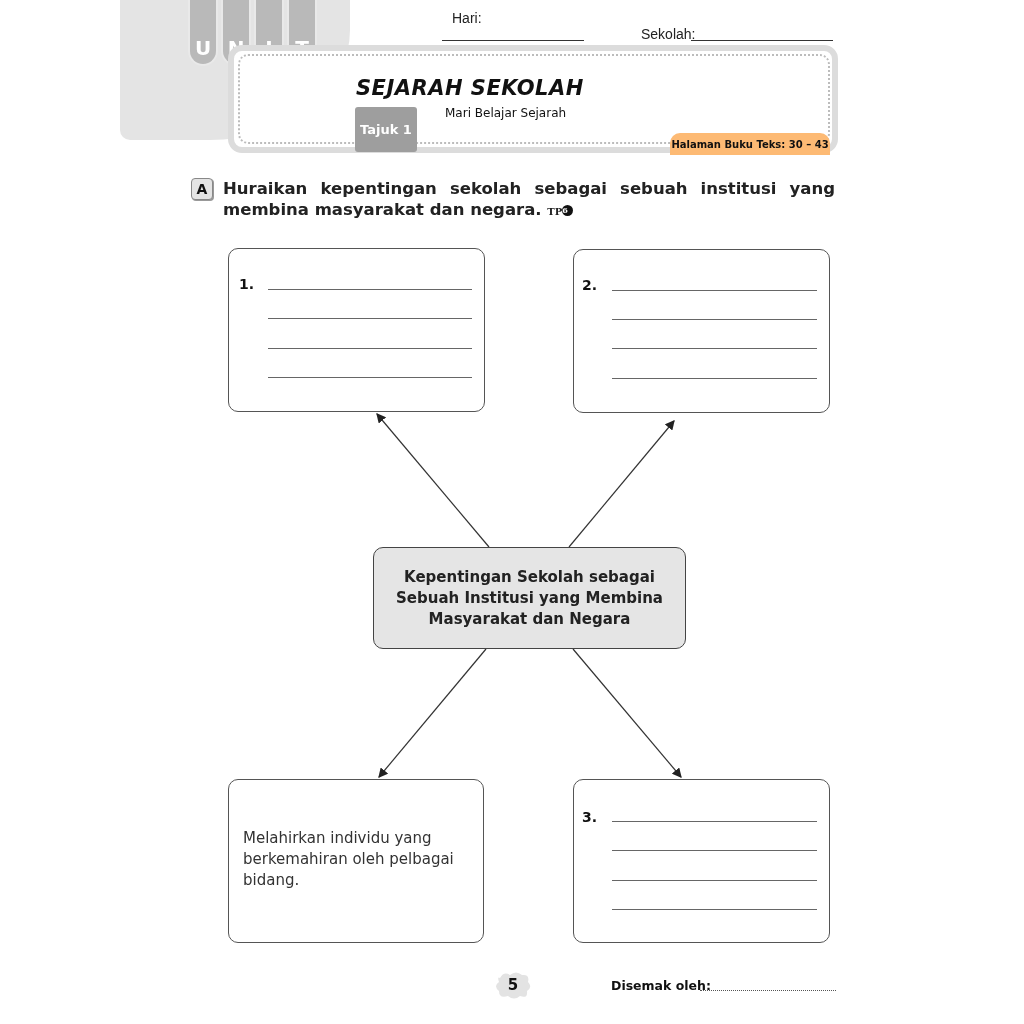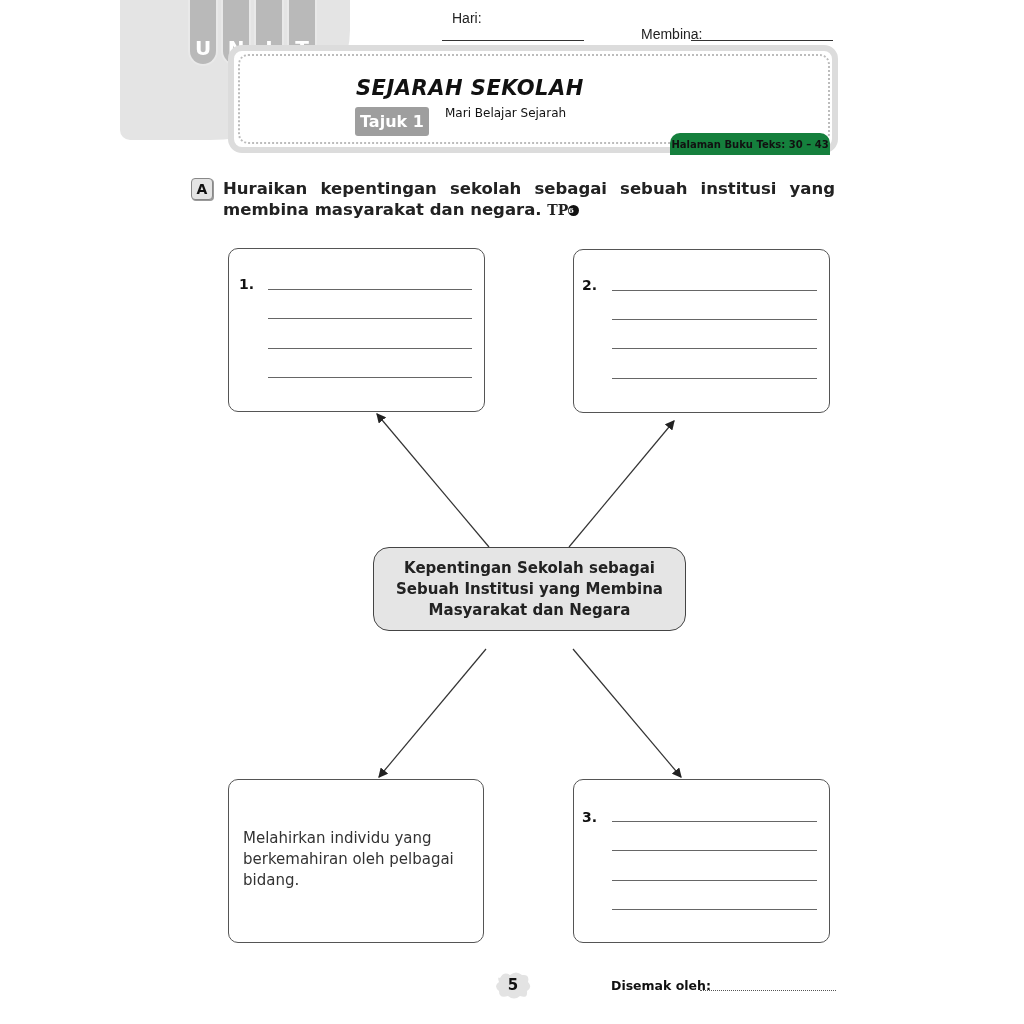--- a/index.html
+++ b/index.html
@@ -10,33 +10,33 @@
   .blob { left:120px; top:-60px; width:230px; height:200px; background:#e4e4e4; border-radius:0 0 140px 10px / 0 0 110px 10px; }
   .pill { top:0; width:30px; height:66px; background:#b9b9b9; border:2px solid #e9e9e9; border-top:none; border-radius:0 0 18px 18px; display:flex; align-items:flex-end; justify-content:center; color:#fff; font-weight:bold; font-size:20px; padding-bottom:4px; box-sizing:border-box; }
   .unitnum { left:228px; top:74px; font-size:50px; font-weight:bold; font-style:italic; font-family:"DejaVu Sans", sans-serif; color:#111; }
 
   .field-label { font-size:14px; color:#222; font-family:"Liberation Sans", sans-serif; }
   .field-line { border-bottom:1px solid #333; height:0; }
 
   .titlebox { left:228px; top:45px; width:610px; height:108px; border:6px solid #dcdcdc; border-radius:14px; background:#fff; box-sizing:border-box; }
   .titleinner { left:238px; top:54px; width:592px; height:90px; border:2px dotted #bcbcbc; border-radius:10px; box-sizing:border-box; }
   .unit-title { left:356px; top:76px; font-size:21px; font-weight:bold; font-style:italic; letter-spacing:0.5px; }
-  .tajuk-badge { left:355px; top:107px; background:#9e9e9e; color:#fff; font-size:16px; font-weight:bold; padding:8px 5px; border-radius:3px; line-height:13px; }
+  .tajuk-badge { left:355px; top:107px; background:#9e9e9e; color:#fff; font-size:13px; font-weight:bold; padding:16px 5px; border-radius:3px; line-height:13px; }
   .tajuk-text { left:404px; top:106px; font-size:12px;margin-left:41px; }
-  .pages-tab { left:670px; top:133px; width:160px; height:22px; background:#15803d; border-radius:10px 10px 0 0; font-size:10px; font-weight:bold; display:flex; align-items:center; justify-content:center; }
+  .pages-tab { left:670px; top:133px; width:160px; height:22px; background:#fdba74; border-radius:10px 10px 0 0; font-size:10px; font-weight:bold; display:flex; align-items:center; justify-content:center; }
 
   .q-badge { left:191px; top:178px; width:20px; height:20px; background:#e4e4e4; border:1px solid #888; border-radius:4px; font-weight:bold; font-size:14px; display:flex; align-items:center; justify-content:center; box-shadow:1px 1px 0 #999; }
   .q-text { left:223px; top:178px; width:612px; font-size:16.5px; font-weight:bold; line-height:21px; text-align:justify; text-align-last:left; color:#222; }
-  .tp { font-size:14px; font-weight:bold; font-family:"DejaVu Serif", serif; }
+  .tp { font-size:10px; font-weight:bold; font-family:"DejaVu Serif", serif; }
 
   .box { border:1.5px solid #555; border-radius:10px; background:#fff; box-sizing:border-box; }
   .num { font-size:14px; font-weight:bold; }
   .wl { height:0; border-bottom:1.5px solid #666; }
 
-  .center { left:373px; top:547px; width:313px; height:84px; background:#e5e5e5; border:1.5px solid #444; border-radius:16px; box-sizing:border-box; display:flex; align-items:center; justify-content:center; text-align:center; font-size:15px; font-weight:bold; line-height:21px; color:#222; }
+  .center { left:373px; top:547px; width:313px; height:102px; background:#e5e5e5; border:1.5px solid #444; border-radius:10px; box-sizing:border-box; display:flex; align-items:center; justify-content:center; text-align:center; font-size:15px; font-weight:bold; line-height:21px; color:#222; }
   .sample { left:243px; top:828px; width:220px; font-size:15px; line-height:21px; color:#333; }
 
   .pagenum { left:494px; top:970px; width:38px; height:30px; }
   .pagenum span { position:absolute; left:0; top:0; width:38px; height:30px; display:flex; align-items:center; justify-content:center; font-weight:bold; font-size:15px; }
   .checked { left:611px; top:978px; font-size:12.5px; font-weight:bold; font-family:"DejaVu Sans", sans-serif; }
   .dotline { left:700px; top:990px; width:136px; border-bottom:1px dotted #555; }
 </style>
 </head>
 <body>
 
@@ -50,21 +50,21 @@
 <div class="abs pill" style="left:254px;">
     <span>I</span>
   </div>
 <div class="abs pill" style="left:287px;">
     <span>T</span>
   </div>
 <div class="abs unitnum">3</div>
 
 <div class="abs field-label" style="left:404px; top:10px;margin-left:48px;">Hari:</div>
 <div class="abs field-line" style="left:442px; top:40px; width:142px;"></div>
-<div class="abs field-label" style="left:641px; top:26px;">Membina:</div>
+<div class="abs field-label" style="left:641px; top:26px;">Sekolah:</div>
 <div class="abs field-line" style="left:691px; top:40px; width:142px;"></div>
 
 <div class="abs titlebox"></div>
 <div class="abs titleinner"></div>
 <div class="abs unit-title">SEJARAH SEKOLAH</div>
 <div class="abs tajuk-badge">Tajuk 1</div>
 <div class="abs tajuk-text">Mari Belajar Sejarah</div>
 <div class="abs pages-tab">Halaman Buku Teks: 30 – 43</div>
 
 <div class="abs q-badge">A</div>

